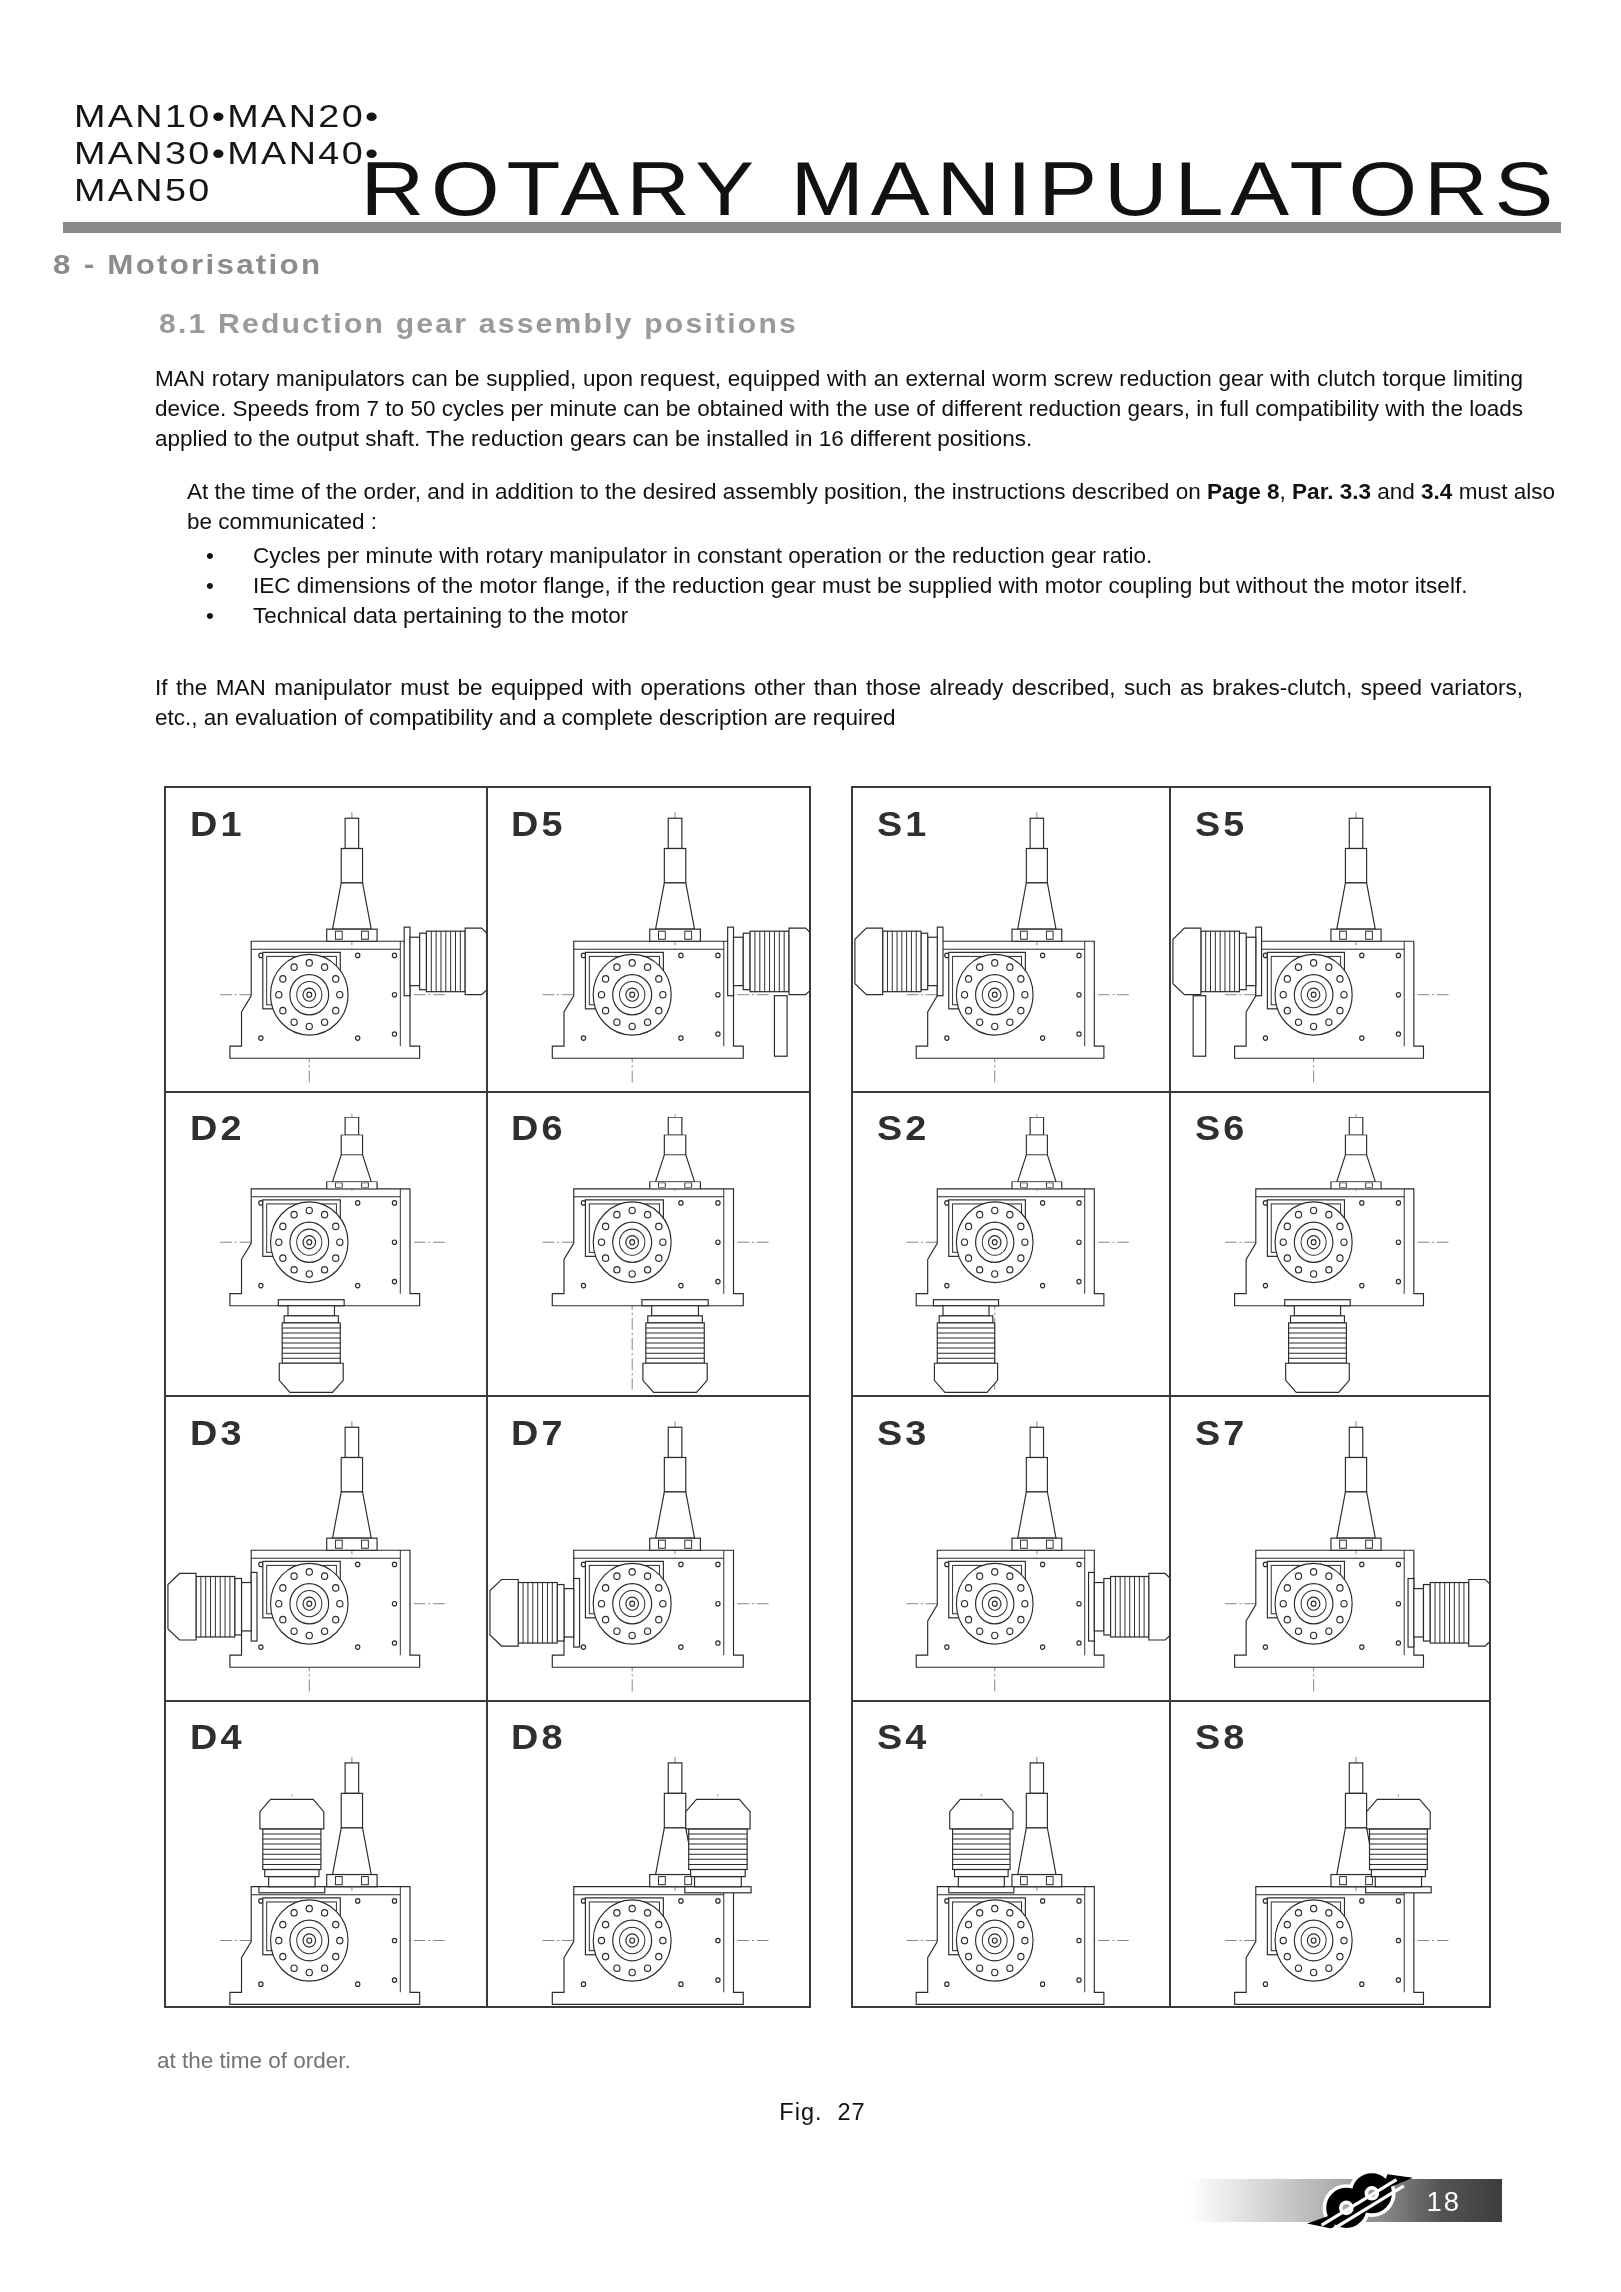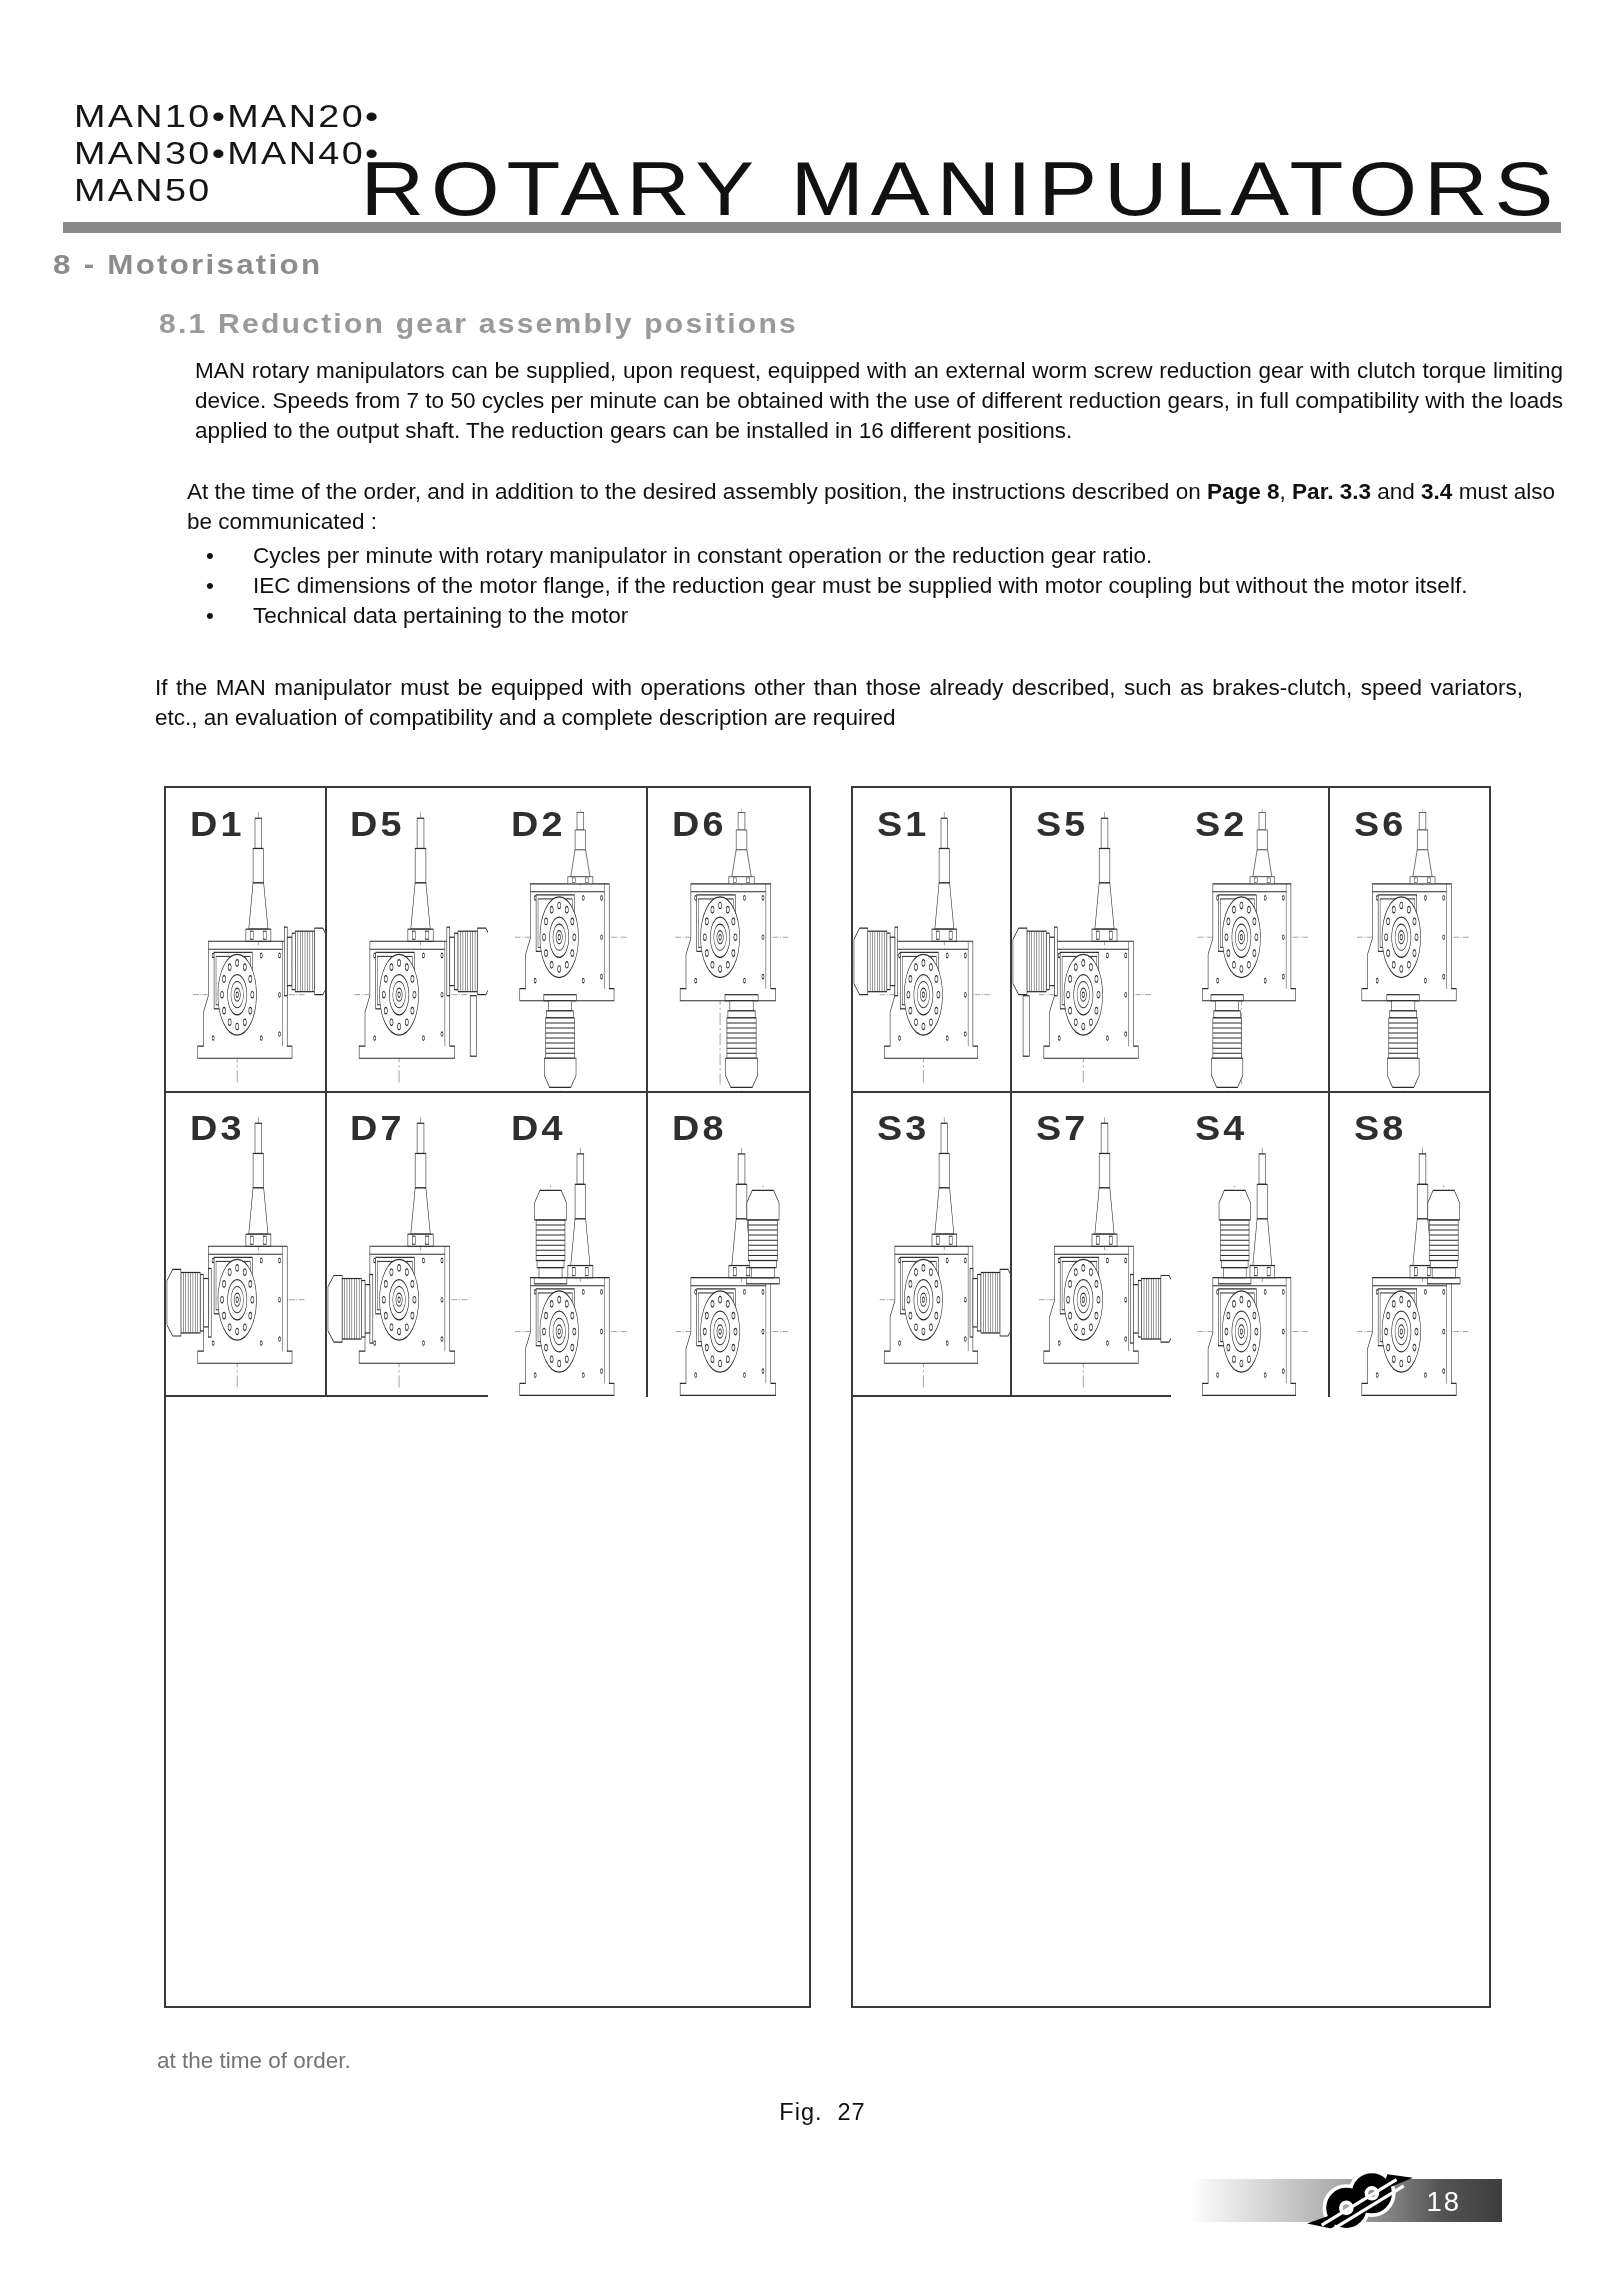--- a/index.html
+++ b/index.html
@@ -45,36 +45,36 @@
     font-size:27.4px;font-weight:bold;letter-spacing:2px;
     color:#9a9a9a;white-space:nowrap;
     transform:scaleX(1.10);transform-origin:left top;
   }
 
   
   .copy{
     font-size:22.5px;line-height:30px;color:#101010;
     text-align:justify;
   }
-  .p1{left:155px;top:356px;width:1368px;margin-left:40px;}
+  .p1{left:155px;top:364px;width:1368px;}
   .p2{left:155px;top:477px;width:1368px;margin-left:32px;}
   .bullets{left:155px;top:541px;width:1368px;list-style:none;margin:0;padding:0;}
   .bullets li{position:relative;padding-left:98px;font-size:22.5px;line-height:30px;color:#101010;}
   .bullets li .dot{position:absolute;left:51px;top:0;font-size:22.5px;}
   .p3{left:155px;top:673px;width:1368px;}
   .p4{left:157px;top:2048px;font-size:22.5px;color:#737373;}
   .fig-caption{
     left:0;top:2099px;width:1621px;text-align:center;
     font-size:23.5px;color:#101010;white-space:pre;letter-spacing:1px;margin-left:12px;
   }
 
   
   .fig-table{
     display:grid;
-    grid-template-columns:1fr 1fr 1fr 1fr;
+    grid-template-columns:1fr 1fr;
     grid-template-rows:repeat(4,1fr);
     border:2px solid #3a3a3a;
     background:#fff;
   }
   .ft-left{left:164px;top:786px;width:643px;height:1218px;}
   .ft-right{left:851px;top:786px;width:636px;height:1218px;text-align:center;}
   .fig-cell{position:relative;border-right:2px solid #3a3a3a;border-bottom:2px solid #3a3a3a;}
   .fig-cell:nth-child(2n){border-right:none;}
   .fig-cell:nth-child(n+7){border-bottom:none;}
   .cell-label{

